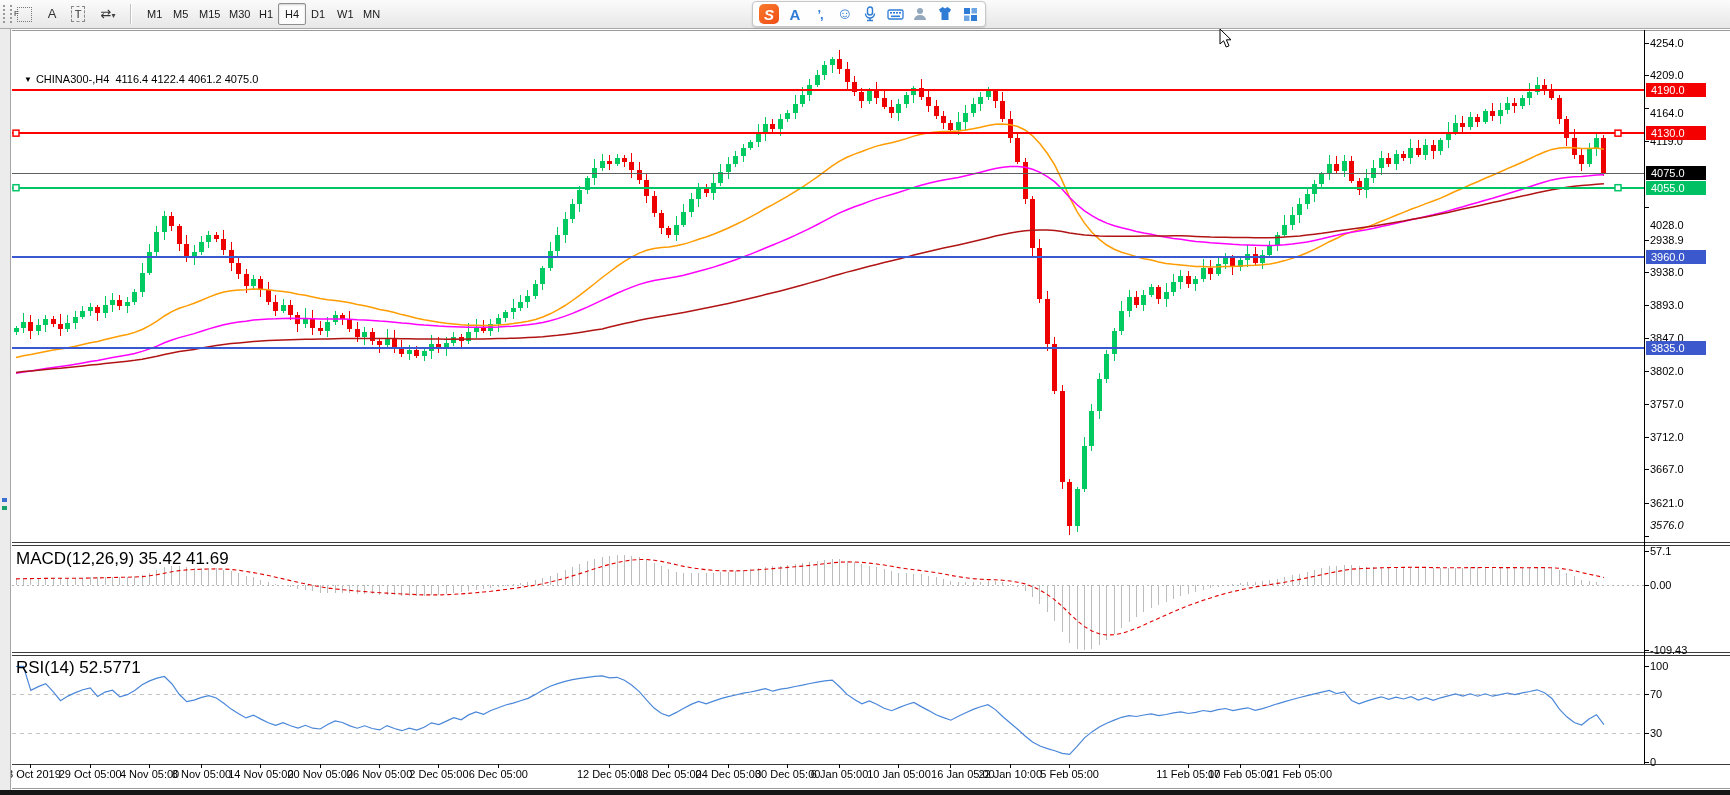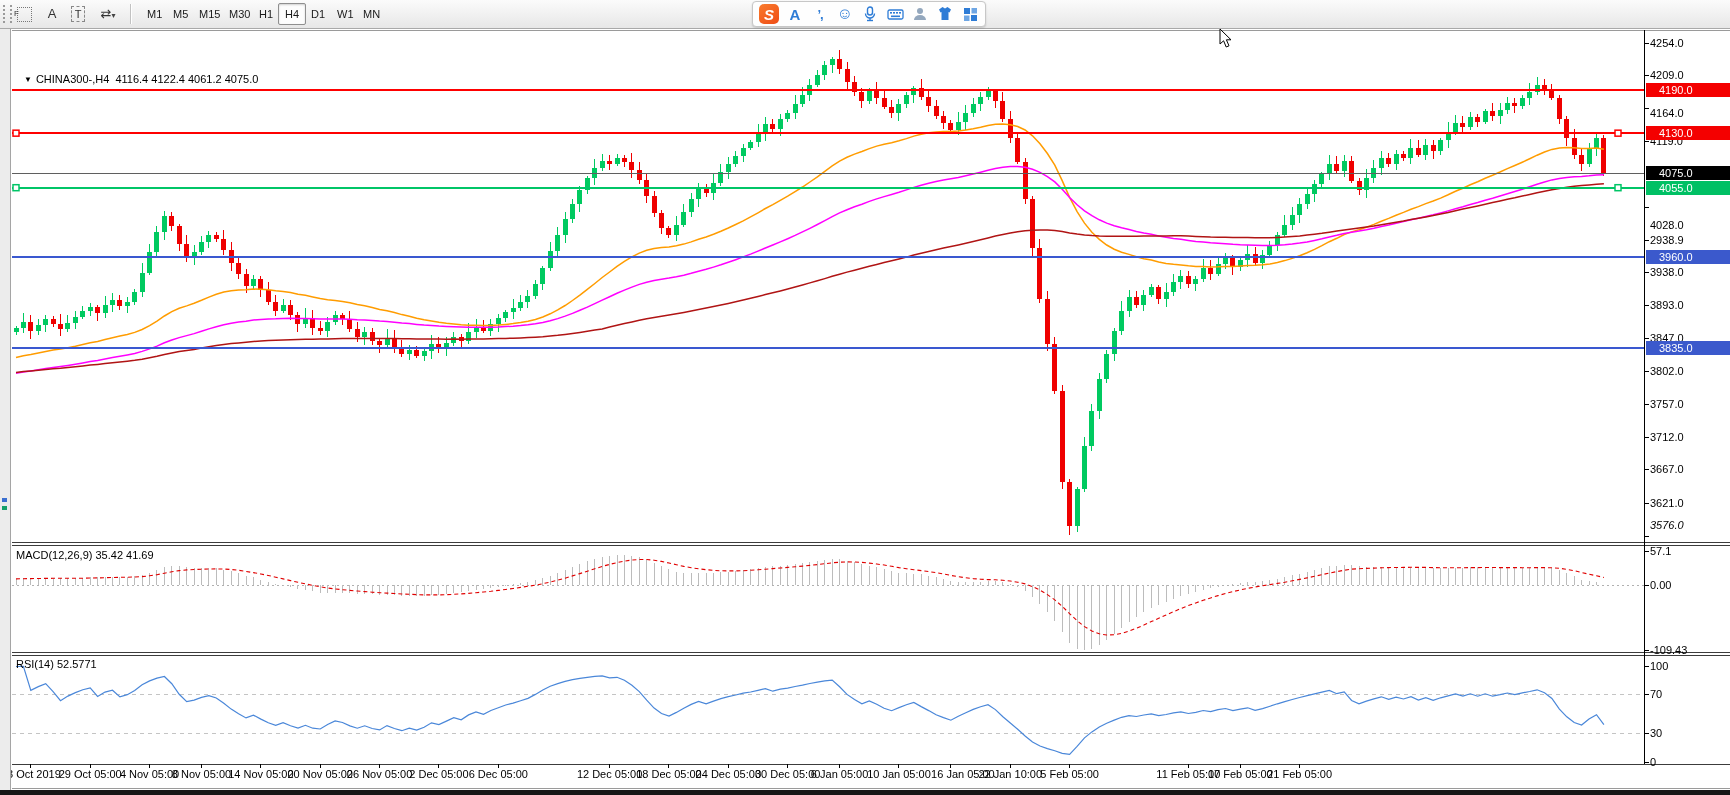--- a/index.html
+++ b/index.html
@@ -29,24 +29,24 @@
   .sg-a{font-weight:bold;font-size:15px;}
   .sg-comma{font-weight:bold;font-size:13px;letter-spacing:-1px;}
   
   .leftstrip{position:absolute;left:0;top:28px;width:10px;height:762px;background:#ececec;
              border-right:1px solid #a5a5a5;z-index:4;}
   .leftstrip .m1{position:absolute;left:2px;top:470px;width:5px;height:4px;background:#3b6fd0;}
   .leftstrip .m2{position:absolute;left:2px;top:478px;width:5px;height:4px;background:#16a06a;}
   svg.canvas{position:absolute;left:0;top:0;z-index:1;}
   .title{position:absolute;left:24px;top:33px;font-size:11px;color:#000;z-index:3;white-space:nowrap;margin-top:40px;}
   .title .tri{font-size:8px;vertical-align:1px;margin-right:4px;}
-  .ind-label{position:absolute;left:16px;font-size:11px;color:#000;z-index:3;white-space:nowrap;}
+  .ind-label{position:absolute;left:16px;font-size:17px;color:#000;z-index:3;white-space:nowrap;}
   .ylab{position:absolute;left:1650px;width:78px;font-size:11px;color:#000;z-index:3;height:13px;line-height:13px;}
-  .badge{position:absolute;left:1646px;width:84px;font-size:11px;color:#fff;z-index:4;height:14px;line-height:14px;
-         padding-left:13px;box-sizing:border-box;}
+  .badge{position:absolute;left:1646px;width:60px;font-size:11px;color:#fff;z-index:4;height:14px;line-height:14px;
+         padding-left:5px;box-sizing:border-box;}
   .xlab{position:absolute;width:90px;text-align:center;font-size:11px;color:#000;z-index:3;height:13px;line-height:13px;}
   .annotation{position:absolute;z-index:5;font-size:31px;letter-spacing:1px;white-space:nowrap;}
   .cursor{position:absolute;left:1219px;top:29px;z-index:7;}
   .bottomstrip{position:absolute;left:0;top:790px;width:1730px;height:5px;background:#161616;z-index:6;}
 </style>
 </head>
 <body>
 
 <div class="app">
 

